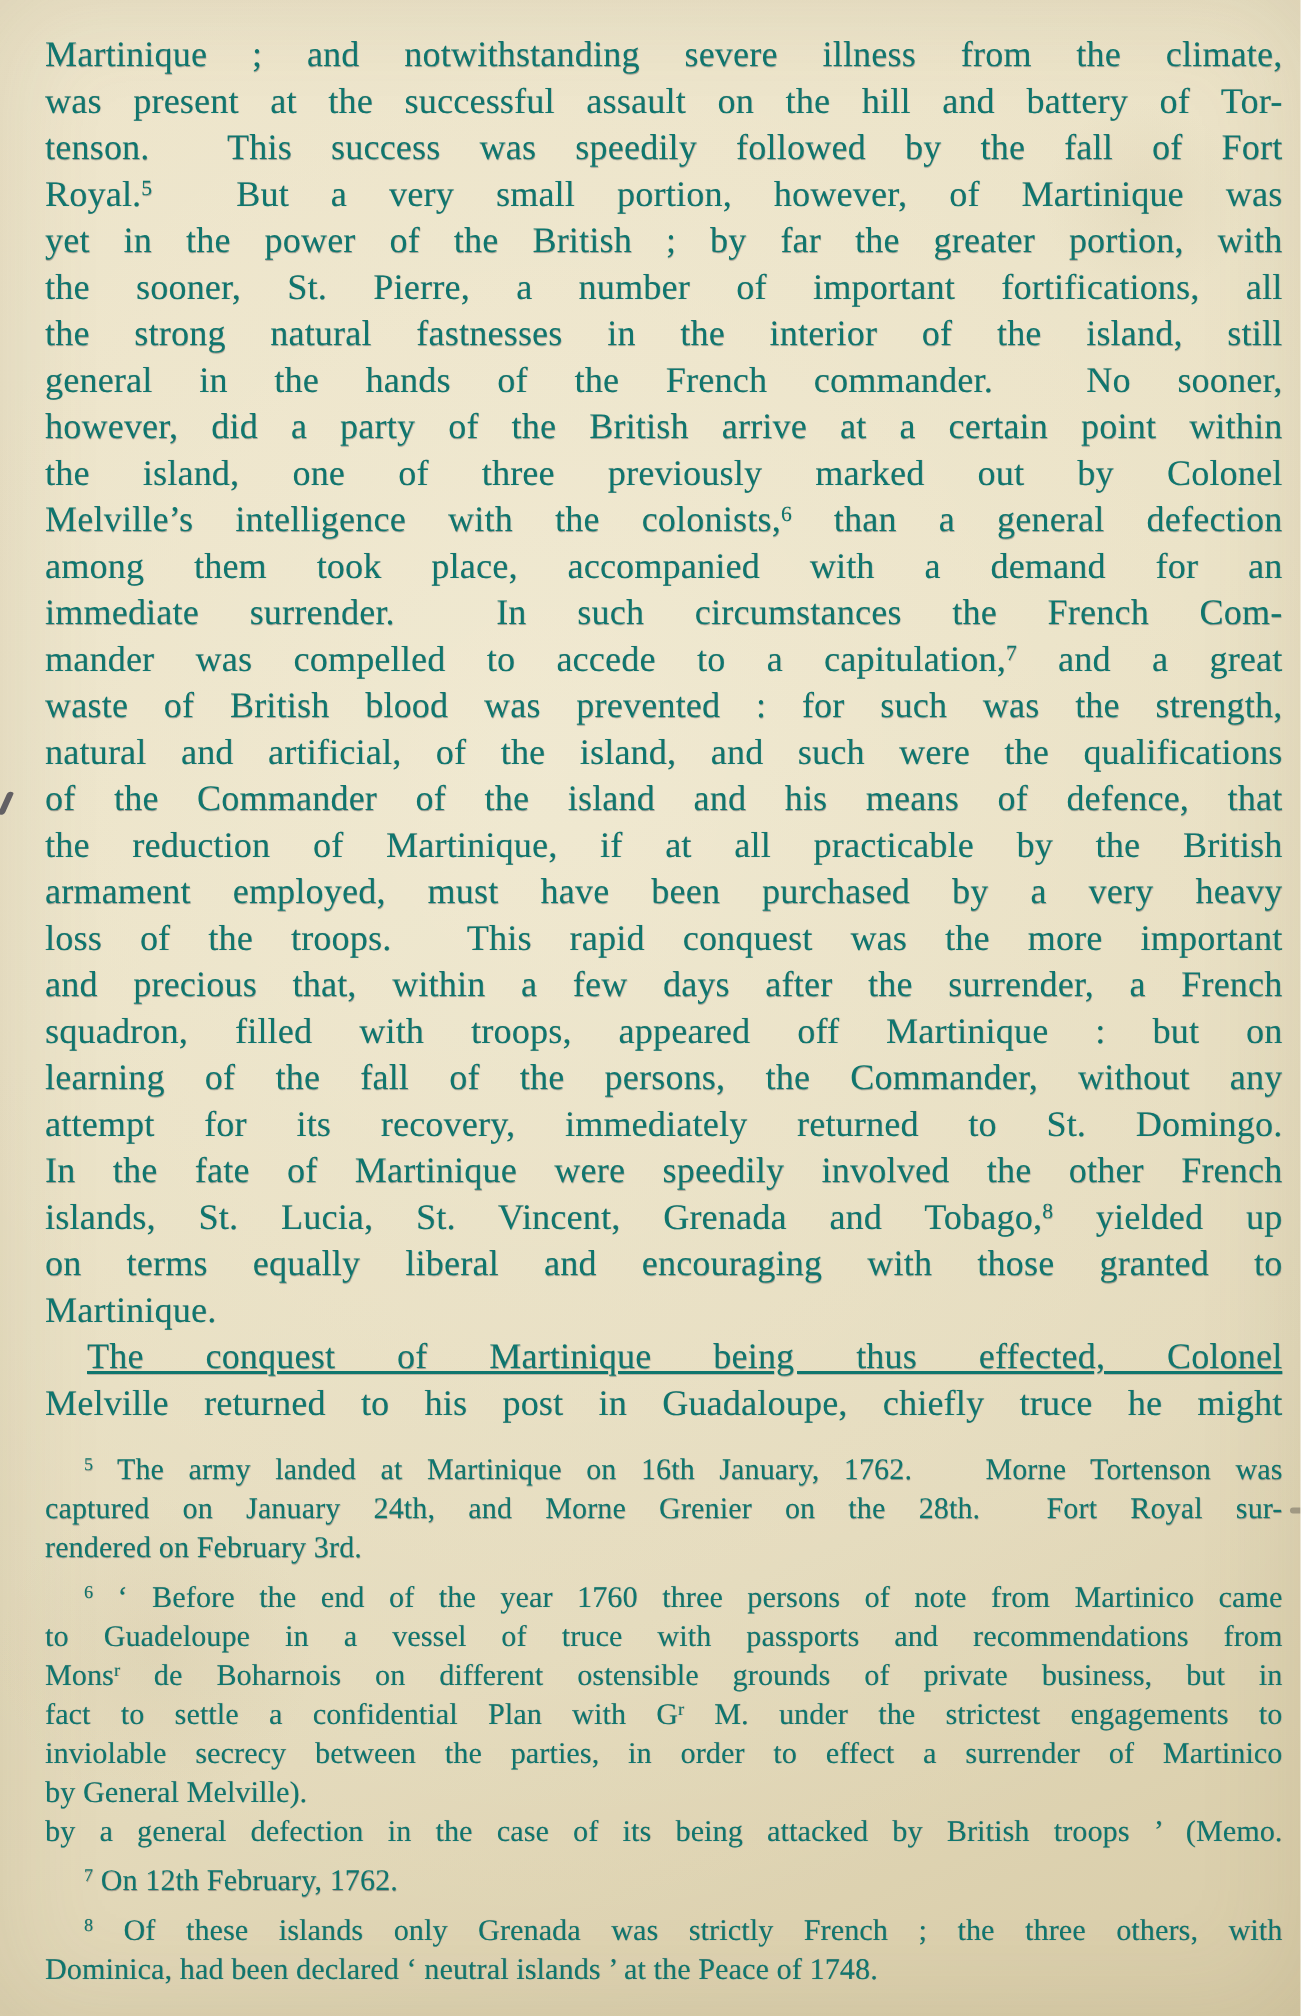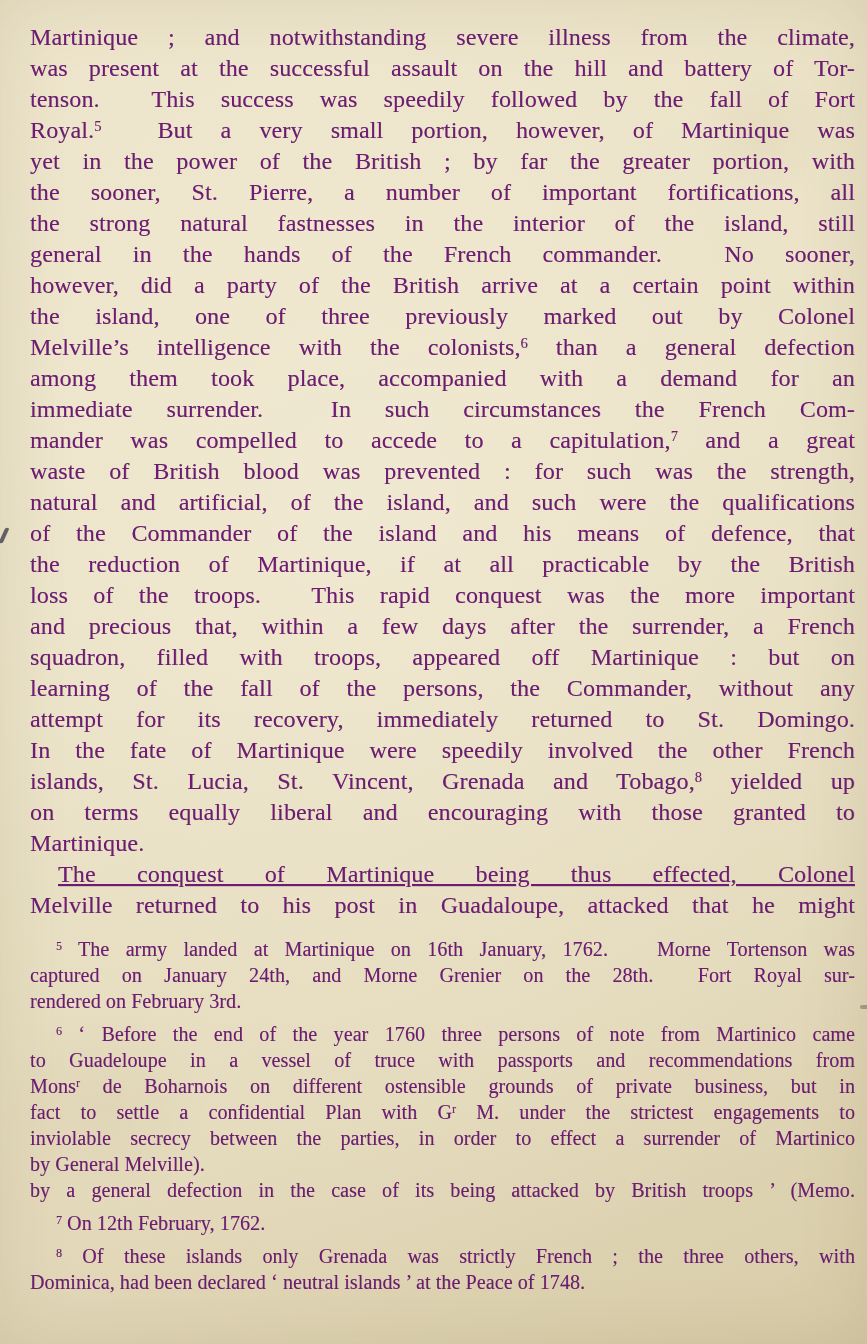--- a/index.html
+++ b/index.html
@@ -17,21 +17,21 @@
       radial-gradient(circle 140px at 12% 82%, rgba(178,160,122,0.12), rgba(178,160,122,0) 75%),
       linear-gradient(158deg, #ece3c8 0%, #e9e0c3 42%, #e3d9ba 74%, #d8cca8 100%);
   }
   .page {
     position: relative;
     box-sizing: border-box;
     width: 867px;
     height: 1344px;
     padding: 22px 12px 0 30px;
     box-shadow: inset 0 0 70px rgba(115, 96, 58, 0.14);
-    color: #701a75;
+    color: #0f766e;
   }
   .main-text {
     font-size: 24px;
     line-height: 31px;
     letter-spacing: 0.15px;
   }
   .footnotes {
     margin-top: 15px;
     font-size: 20px;
     line-height: 26px;
@@ -98,33 +98,34 @@
         <div class="line">however, did a party of the British arrive at a certain point within</div>
         <div class="line">the island, one of three previously marked out by Colonel</div>
         <div class="line">Melville’s intelligence with the colonists,<sup>6</sup> than a general defection</div>
         <div class="line">among them took place, accompanied with a demand for an</div>
         <div class="line">immediate surrender.  In such circumstances the French Com-</div>
         <div class="line">mander was compelled to accede to a capitulation,<sup>7</sup> and a great</div>
         <div class="line">waste of British blood was prevented : for such was the strength,</div>
         <div class="line">natural and artificial, of the island, and such were the qualifications</div>
         <div class="line">of the Commander of the island and his means of defence, that</div>
         <div class="line">the reduction of Martinique, if at all practicable by the British</div>
+        <div class="line">armament employed, must have been purchased by a very heavy</div>
         <div class="line">loss of the troops.  This rapid conquest was the more important</div>
         <div class="line">and precious that, within a few days after the surrender, a French</div>
         <div class="line">squadron, filled with troops, appeared off Martinique : but on</div>
         <div class="line">learning of the fall of the persons, the Commander, without any</div>
         <div class="line">attempt for its recovery, immediately returned to St. Domingo.</div>
         <div class="line">In the fate of Martinique were speedily involved the other French</div>
         <div class="line">islands, St. Lucia, St. Vincent, Grenada and Tobago,<sup>8</sup> yielded up</div>
         <div class="line">on terms equally liberal and encouraging with those granted to</div>
         <div class="line flush">Martinique.</div>
       </div>
       <div class="paragraph">
         <div class="line indent">The conquest of Martinique being thus effected, Colonel</div>
-        <div class="line">Melville returned to his post in Guadaloupe, attacked that he might</div>
+        <div class="line">Melville returned to his post in Guadaloupe, chiefly truce he might</div>
       </div>
     </div>
   <div class="footnotes" id="footnotes">
       <div class="footnote">
         <div class="line indent"><sup>5</sup> The army landed at Martinique on 16th January, 1762.   Morne Tortenson was</div>
         <div class="line">captured on January 24th, and Morne Grenier on the 28th.  Fort Royal sur-</div>
         <div class="line flush">rendered on February 3rd.</div>
       </div>
       <div class="footnote">
         <div class="line indent"><sup>6</sup> ‘ Before the end of the year 1760 three persons of note from Martinico came</div>

